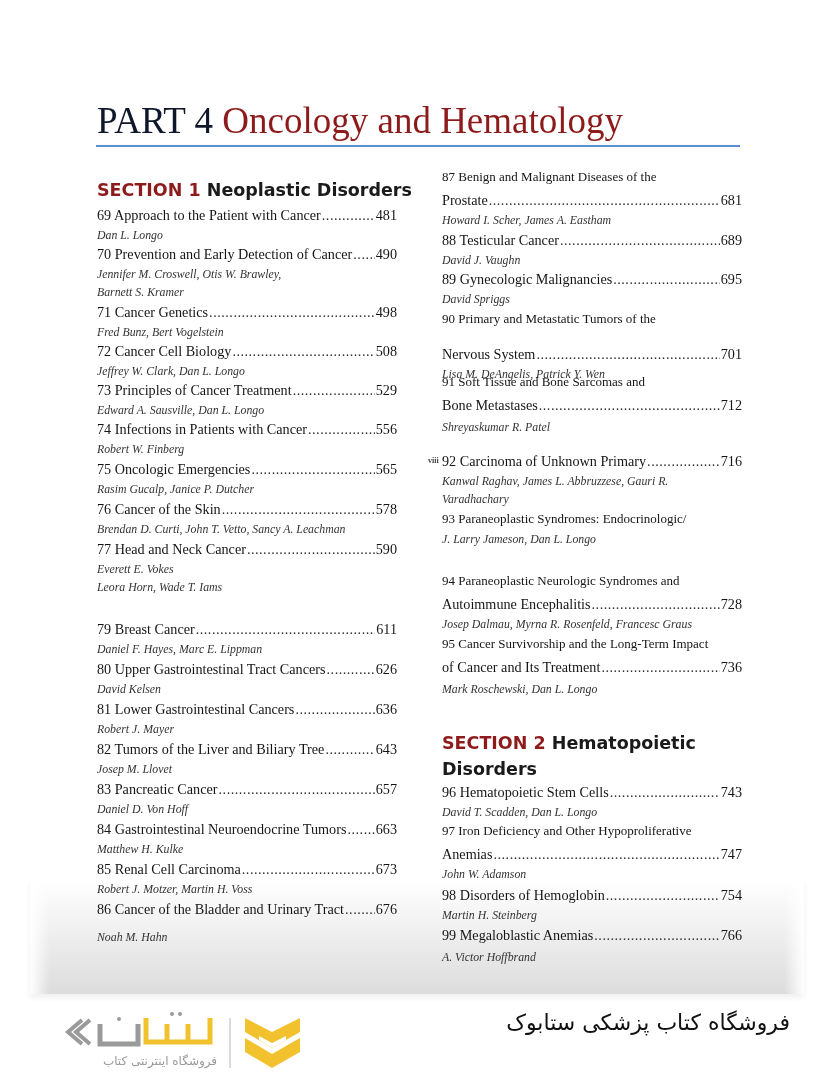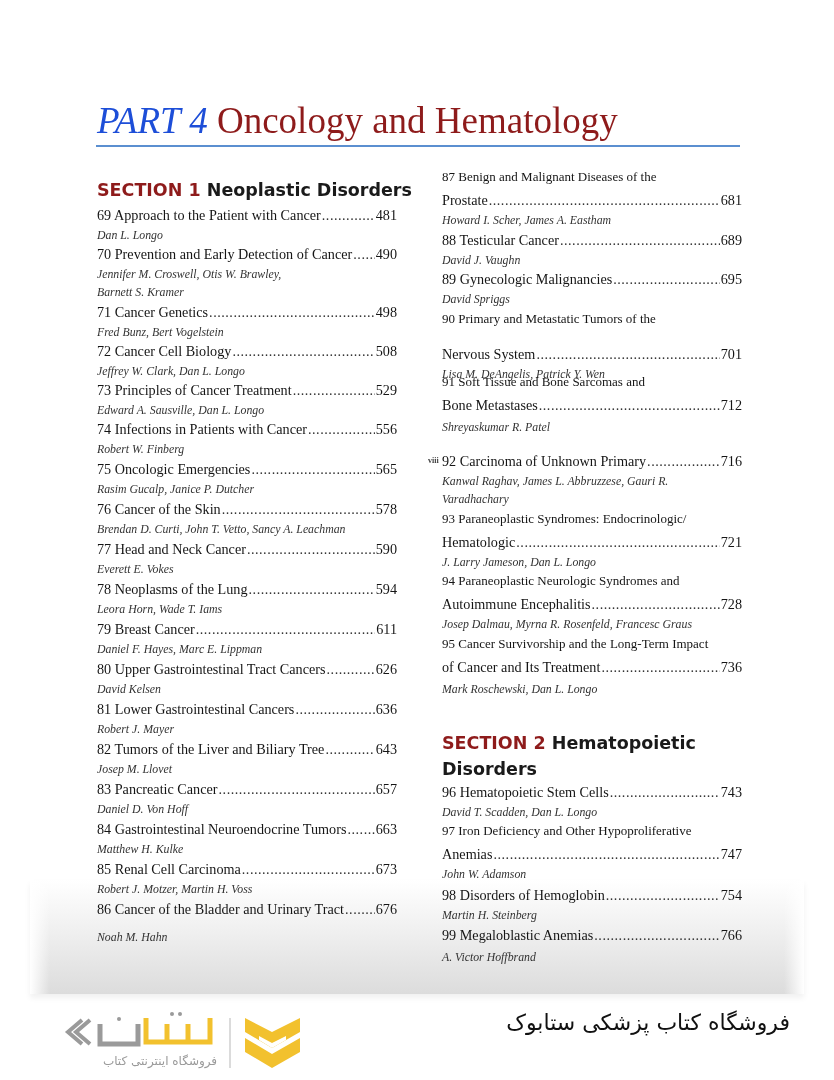--- a/index.html
+++ b/index.html
@@ -15,21 +15,21 @@
     content: ""; position: absolute; top: 0; width: 20px; height: 100%;
   }
   .page-shade::before { left: 0; background: linear-gradient(to right, #ffffff, rgba(255,255,255,0)); }
   .page-shade::after { right: 0; background: linear-gradient(to left, #ffffff, rgba(255,255,255,0)); }
 
   .part-title {
     position: absolute; left: 97px; top: 98px;
     font-size: 37px; line-height: 46px; white-space: nowrap;
     font-family: "Liberation Serif", serif;
   }
-  .part-title .part-num { color: #1d4ed8; font-style: italic; }
+  .part-title .part-num { color: #0f172a; }
   .part-title .part-name { color: #8e1b1b; }
   .title-rule {
     position: absolute; left: 96px; top: 145px; width: 644px; height: 2px;
     background: #5b8fd0;
   }
 
   .col { position: absolute; top: 0; }
   .col-left { left: 97px; width: 300px; }
   .col-right { left: 442px; width: 300px; }
 
@@ -173,25 +173,20 @@
   <div class="entry" style="top:538px;">
     <div class="ch-line">
         <span class="ch-title">77 Head and Neck Cancer</span>
         <span class="leader"></span>
         <span class="pg">590</span>
       </div>
     <div class="author">Everett E. Vokes</div>
   </div>
 
   <div class="entry" style="top:578px;">
-    <div class="ch-line">
-        <span class="ch-title">78 Neoplasms of the Lung</span>
-        <span class="leader"></span>
-        <span class="pg">594</span>
-      </div>
     <div class="author">Leora Horn, Wade T. Iams</div>
   </div>
 
   <div class="entry" style="top:618px;">
     <div class="ch-line">
         <span class="ch-title">79 Breast Cancer</span>
         <span class="leader"></span>
         <span class="pg">611</span>
       </div>
     <div class="author">Daniel F. Hayes, Marc E. Lippman</div>
@@ -317,25 +312,20 @@
         <span class="ch-title">92 Carcinoma of Unknown Primary</span>
         <span class="leader"></span>
         <span class="pg">716</span>
       </div>
     <div class="author">Kanwal Raghav, James L. Abbruzzese, Gauri R.</div>
     <div class="author">Varadhachary</div>
   </div>
 
   <div class="entry" style="top:508px;">
     <div class="ch-first">93 Paraneoplastic Syndromes: Endocrinologic/</div>
-    <div class="ch-line" style="margin-top:1px;">
-        <span class="ch-title">Hematologic</span>
-        <span class="leader"></span>
-        <span class="pg">721</span>
-      </div>
     <div class="author">J. Larry Jameson, Dan L. Longo</div>
   </div>
 
   <div class="entry" style="top:570px;">
     <div class="ch-first">94 Paraneoplastic Neurologic Syndromes and</div>
     <div class="ch-line" style="margin-top:1px;">
         <span class="ch-title">Autoimmune Encephalitis</span>
         <span class="leader"></span>
         <span class="pg">728</span>
       </div>

